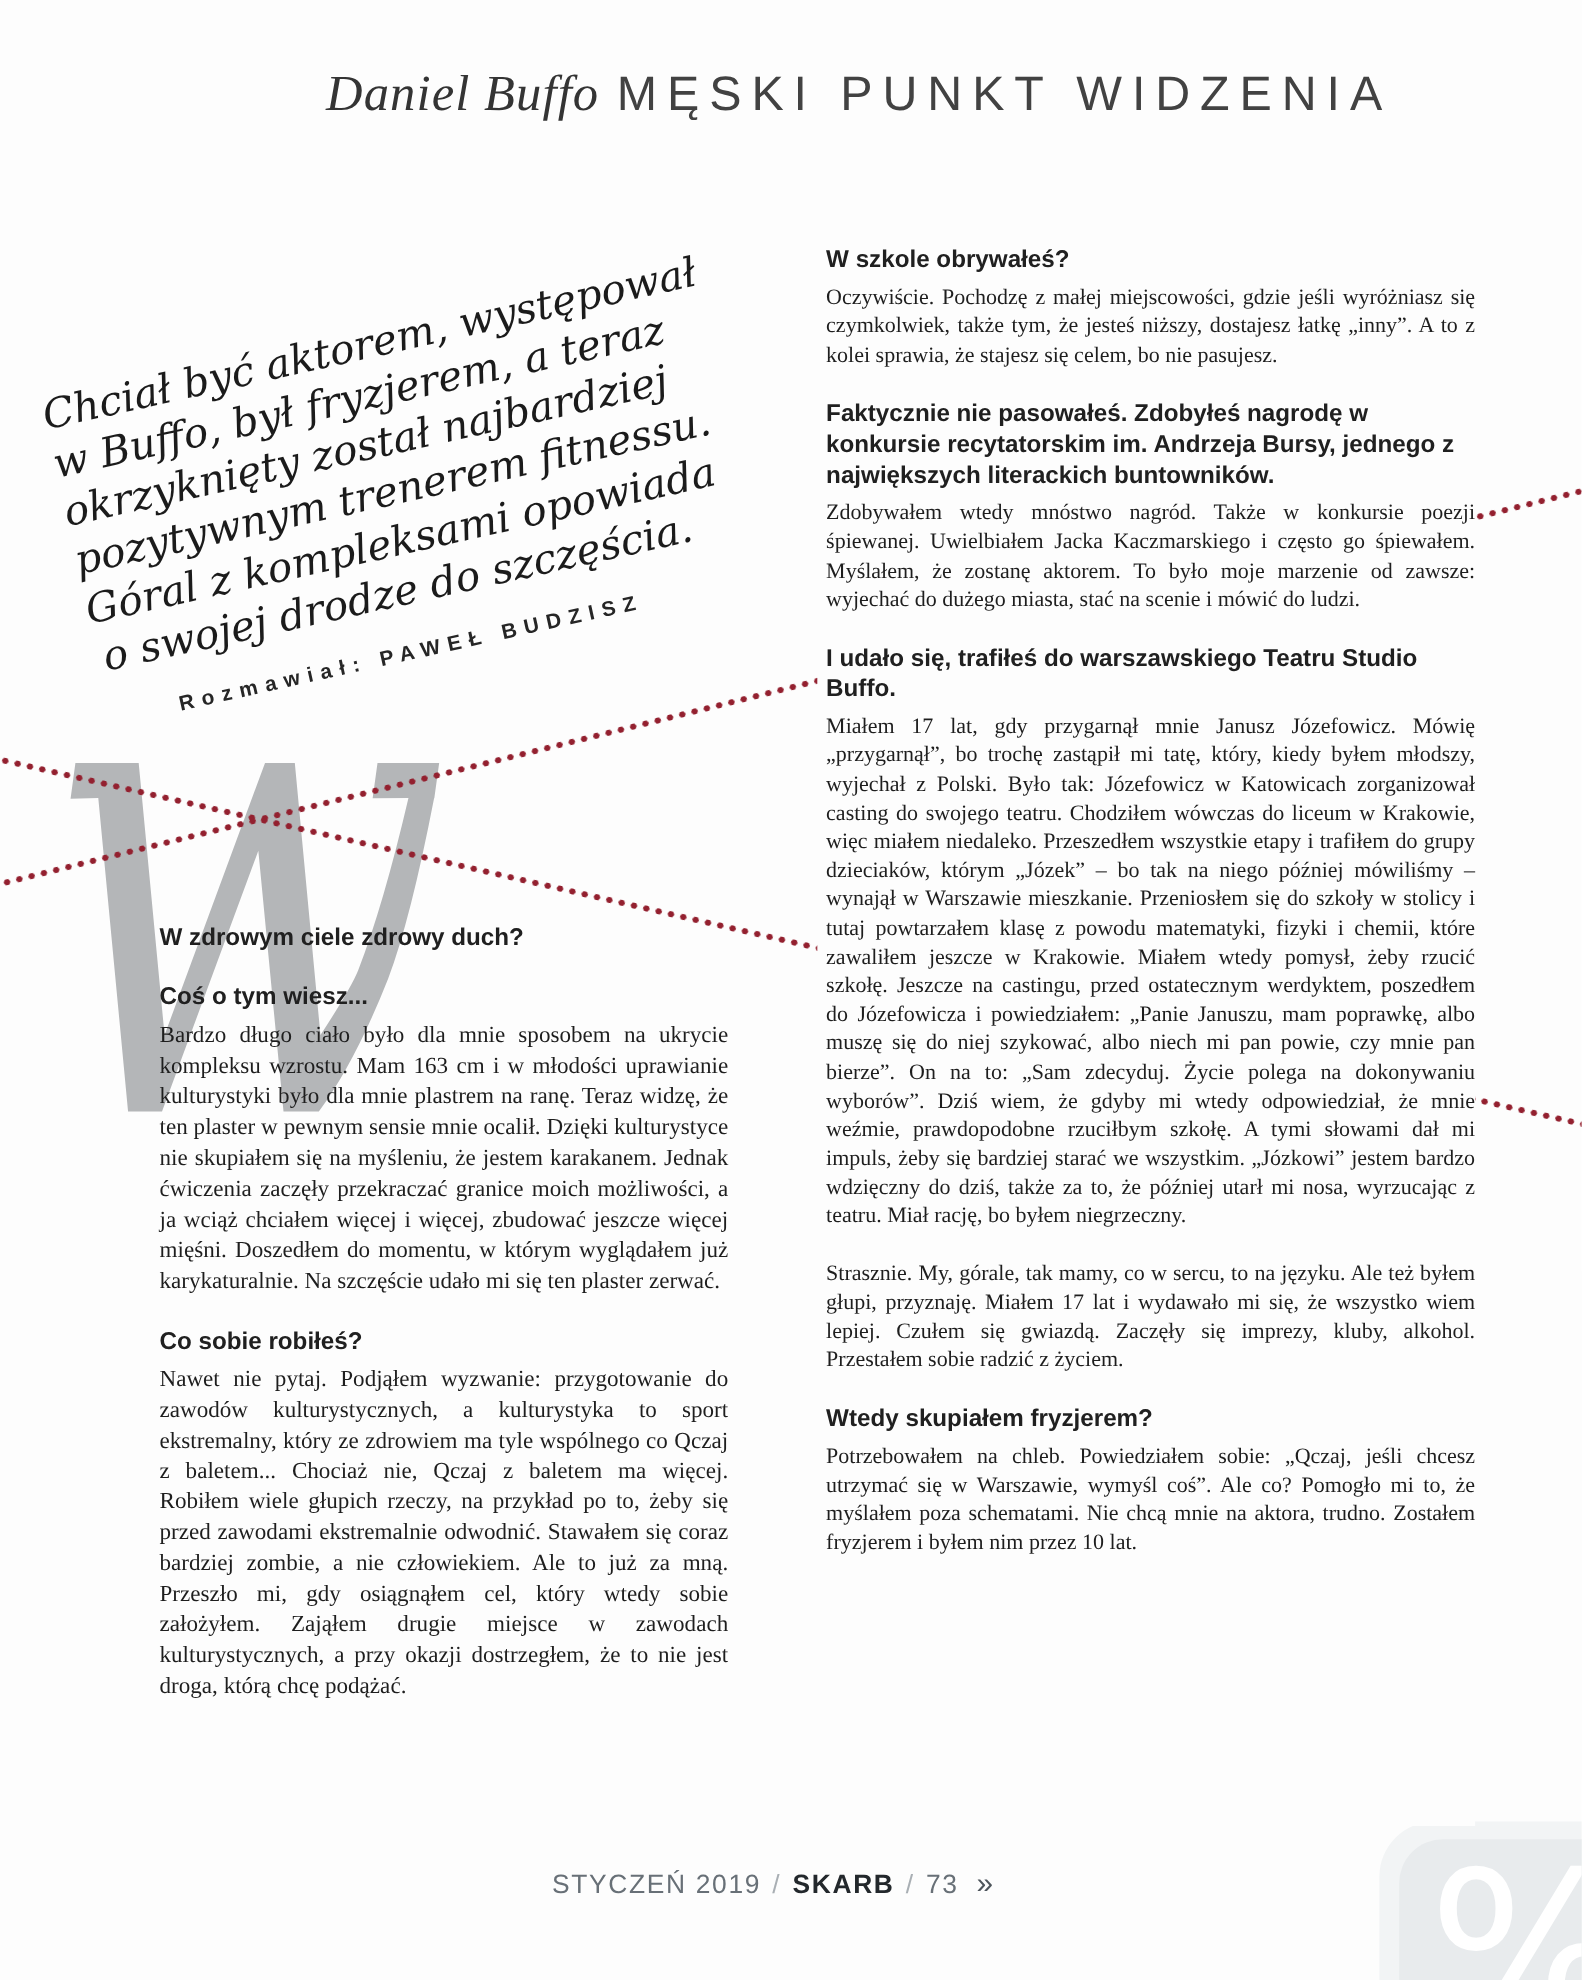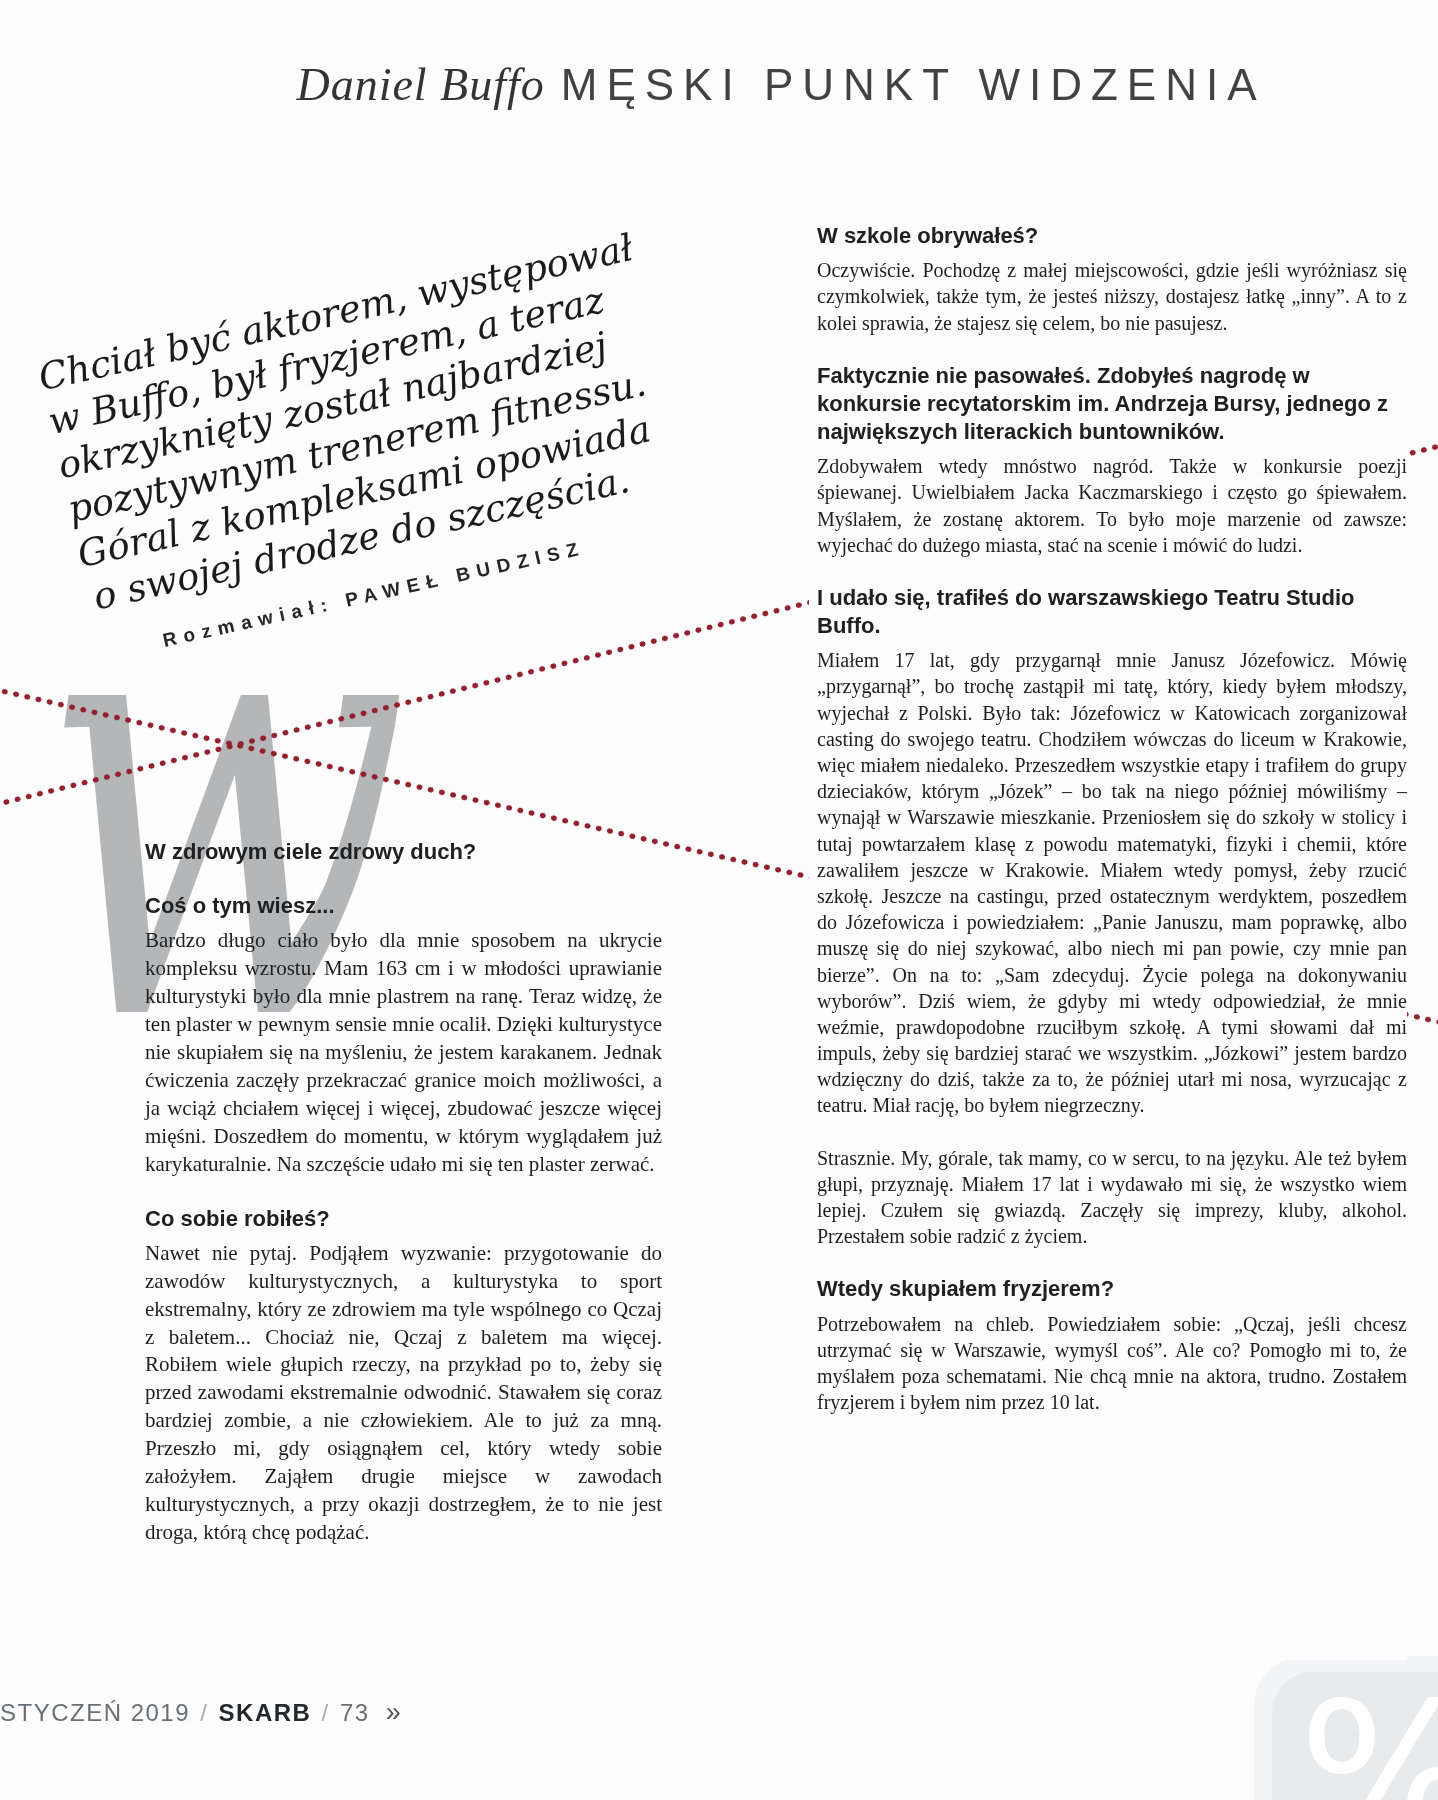--- a/index.html
+++ b/index.html
@@ -52,40 +52,40 @@
     position:absolute;height:7px;z-index:1;
     background-image:radial-gradient(circle, var(--dotted-line,#93202f) 2.6px, rgba(147,32,47,0) 3.1px);
     background-size:11.5px 7px;background-repeat:repeat-x;
   }
   .dots-a{left:0;top:687px;width:1482px;transform:rotate(12.97deg);transform-origin:0 0;}
   .dots-b{left:0;top:800px;width:1486px;transform:rotate(-13.95deg);transform-origin:0 0;}
   
   .col{position:absolute;z-index:2;}
   .col-left{left:145px;top:838px;width:517px;}
   .col-right{
-    left:809px;top:222px;width:598px;min-height:1438px;
+    left:743px;top:222px;width:598px;min-height:1438px;
     padding-left:8px;box-sizing:border-box;
     background:var(--page-bg,#fdfdfd);
   }
   .qa + .qa{margin-top:26px;}
   .q{
     font-family:"Liberation Sans",sans-serif;font-weight:700;
     font-size:22px;line-height:1.28;color:var(--heading,#202020);
     margin:0 0 7px 0;
   }
   .a{
     font-family:"Liberation Serif",serif;
     color:var(--body,#1e1e1e);text-align:justify;margin:0;
     hyphens:auto;-webkit-hyphens:auto;
   }
   .col-left .a{font-size:21px;line-height:1.33;}
   .col-right .a{font-size:20px;line-height:1.31;}
   
   .footer{
-    position:absolute;top:1697px;left:0;width:1376px;text-align:left;z-index:3;
+    position:absolute;top:1697px;left:15px;width:1376px;text-align:center;z-index:3;
     font-family:"Liberation Sans",sans-serif;font-size:24px;letter-spacing:1.5px;
     white-space:nowrap;
   }
   .footer .issue,.footer .pageno{color:var(--footer-gray,#687077);}
   .footer .sep{color:#a9afb4;font-weight:300;padding:0 2px;}
   .footer .brand{color:var(--brand-dark,#23282c);font-weight:700;}
   .footer .chev{color:#4e555c;font-size:27px;padding-left:8px;}
   
   .logo-halo{
     position:absolute;left:1254px;top:1656px;width:244px;height:210px;

